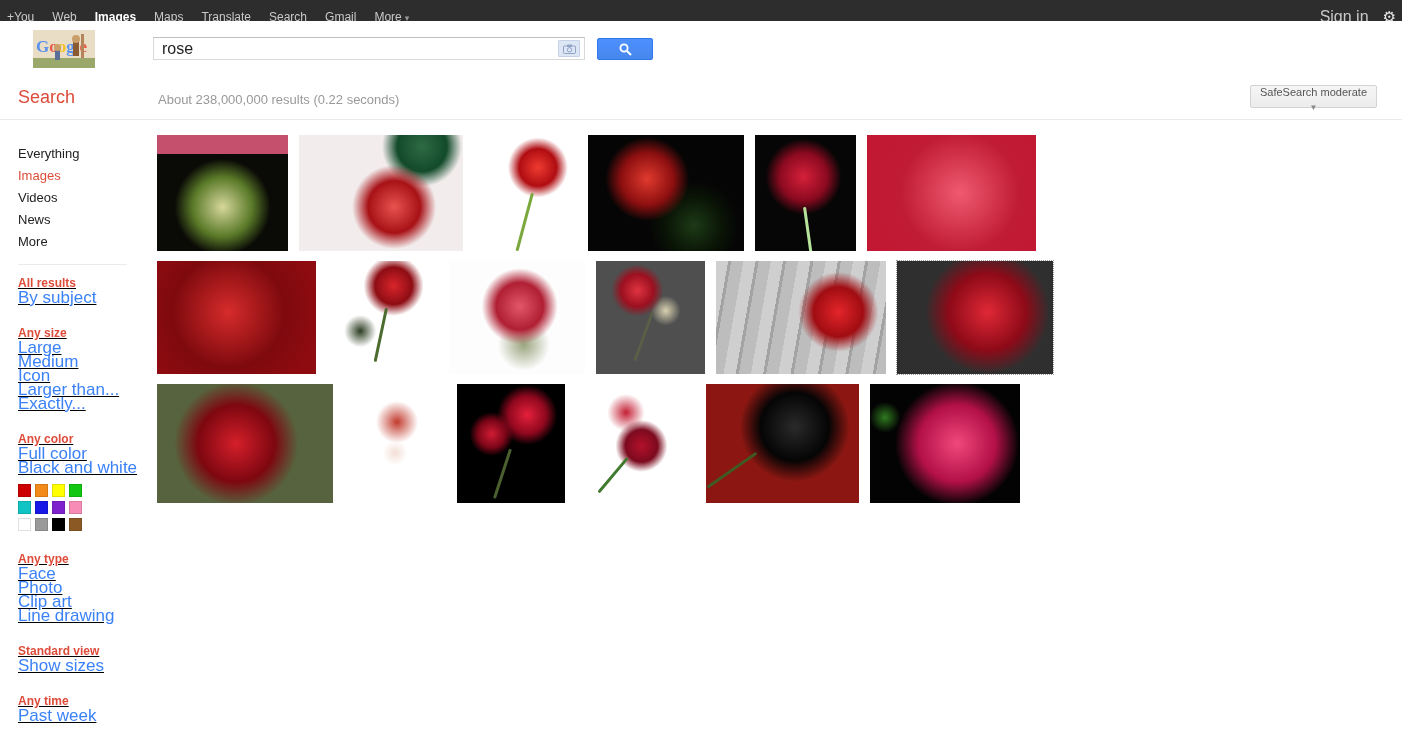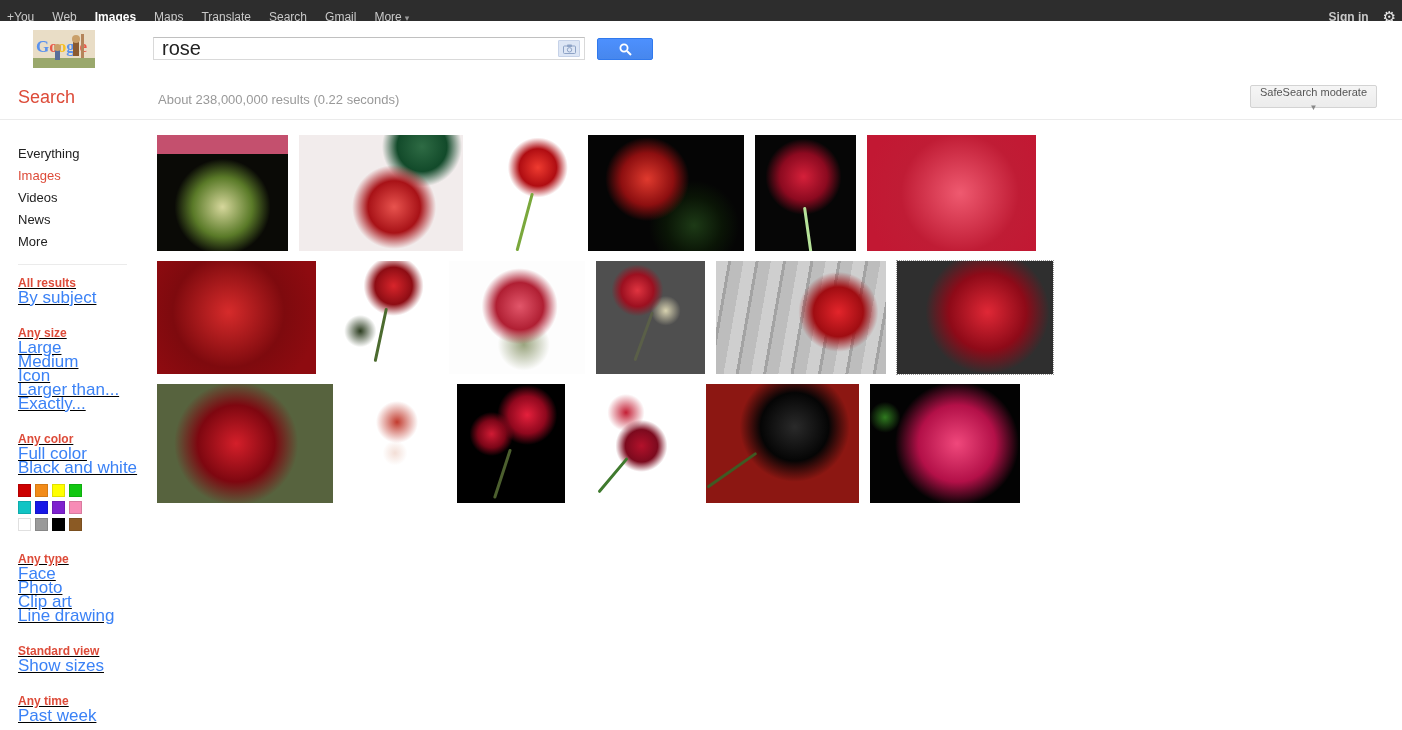--- a/index.html
+++ b/index.html
@@ -7,31 +7,31 @@
     font-family:"Liberation Sans", sans-serif; }
 
   
   .topbar { position:absolute; left:0; top:0; width:1402px; height:33px;
     background:#2d2d2d; display:flex; align-items:center; font-size:12px; }
   .topbar-left { display:flex; align-items:center; margin-left:-2px; }
   .topbar a.navitem { color:#c9c9c9; text-decoration:none; padding:0 9px; cursor:pointer; }
   .topbar a.navitem.sel { color:#fff; font-weight:bold; }
   .topbar .caret { font-size:9px; color:#999; margin-left:3px; }
   .topbar-right { margin-left:auto; display:flex; align-items:center; }
-  .signin { color:#c9c9c9; font-weight:bold; text-decoration:none; font-size:12px; margin-right:14px; cursor:pointer; }
+  .signin { color:#c9c9c9; font-weight:normal; text-decoration:none; font-size:16px; margin-right:14px; cursor:pointer; }
   .gear { color:#e8e8e8; font-size:15px; margin-right:6px; cursor:pointer; line-height:1; }
 
   
   .header { position:absolute; left:0; top:21px; width:1402px; height:99px;
     background:#fff; border-bottom:1px solid #ebebeb; }
   .logo { position:absolute; left:33px; top:7px; width:62px; height:41px; cursor:pointer; }
   .searchbox { position:absolute; left:153px; top:16px; width:432px; height:23px;
     border:1px solid #d9d9d9; border-top-color:#c0c0c0; background:#fff;
     display:flex; align-items:center; }
-  .searchbox input { flex:1; border:none; outline:none; font-size:20px;
+  .searchbox input { flex:1; border:none; outline:none; font-size:16px;
     font-family:"Liberation Sans",sans-serif; color:#222; padding:0 8px; height:20px; }
   .cam-btn { width:22px; height:17px; margin-right:4px; background:#dde6f5;
     border:1px solid #c6d2e8; border-radius:1px; display:flex; align-items:center;
     justify-content:center; cursor:pointer; }
   .search-btn { position:absolute; left:597px; top:17px; width:56px; height:22px;
     border:1px solid #3079ed; border-radius:2px; cursor:pointer;
     background:linear-gradient(#4d90fe,#4787ed); display:flex; align-items:center; justify-content:center; }
 
   
   .mode-label { position:absolute; left:18px; top:66px; font-size:18px; color:#dd4b39; }

